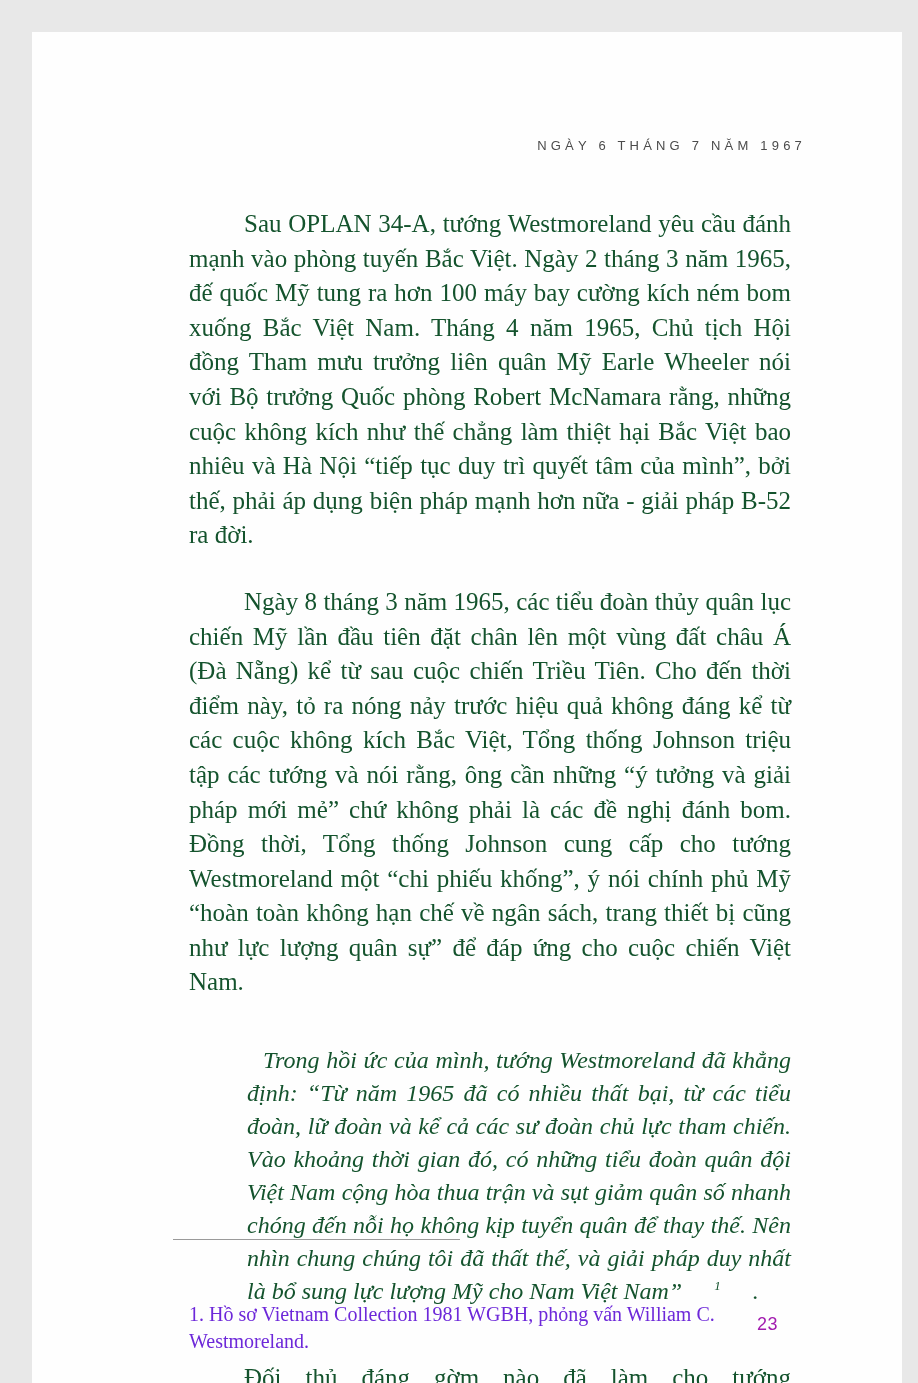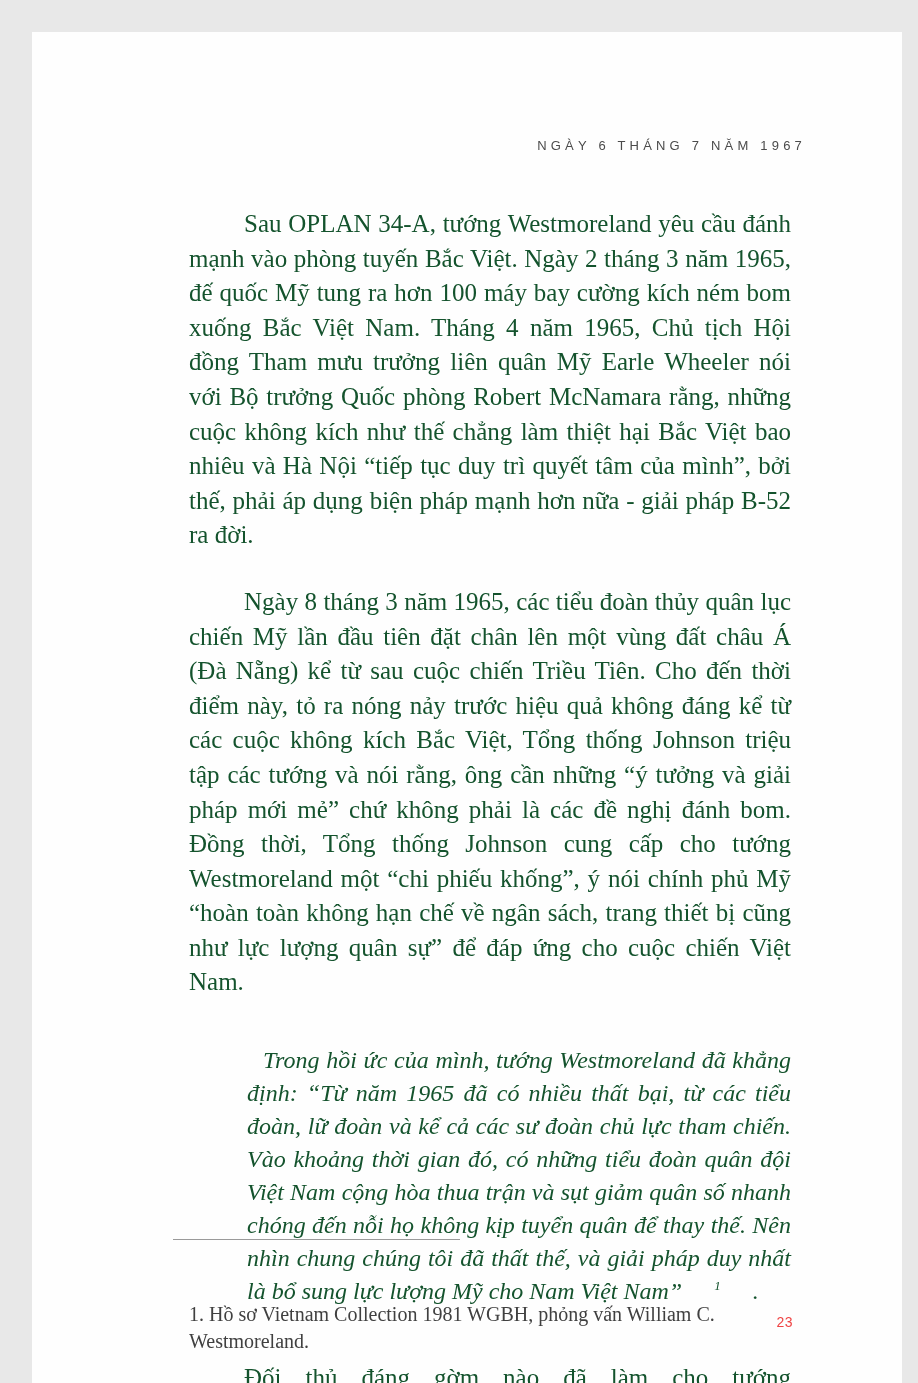--- a/index.html
+++ b/index.html
@@ -60,29 +60,29 @@
   .footnote-rule {
     width: 287px;
     height: 0;
     border-top: 1px solid #9a9a9a;
   }
   .footnote {
     margin-top: 13px;
     font-family: "Liberation Serif", serif;
     font-size: 20px;
     line-height: 27px;
-    color: #404040;
+    color: #6d28d9;
   }
   .page-number {
     position: absolute;
     top: 1266px;
-    right: 141px;
+    right: 156px;
     font-family: "Liberation Sans", sans-serif;
-    font-size: 14px;
-    color: #ef4444;
+    font-size: 18px;
+    color: #a21caf;
     letter-spacing: 0.5px;
   }
 </style>
 </head>
 <body>
 
 <div class="page">
 
   <div class="running-header">NGÀY 6 THÁNG 7 NĂM 1967</div>
 

